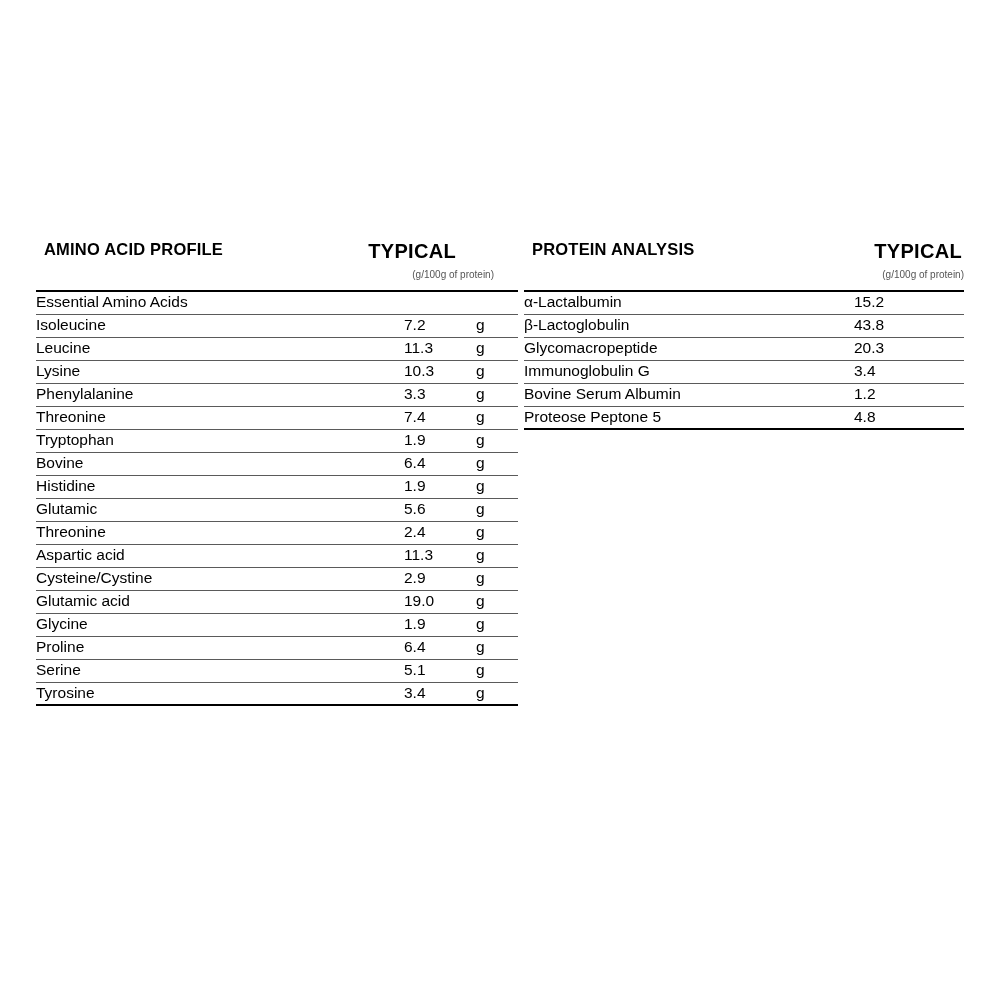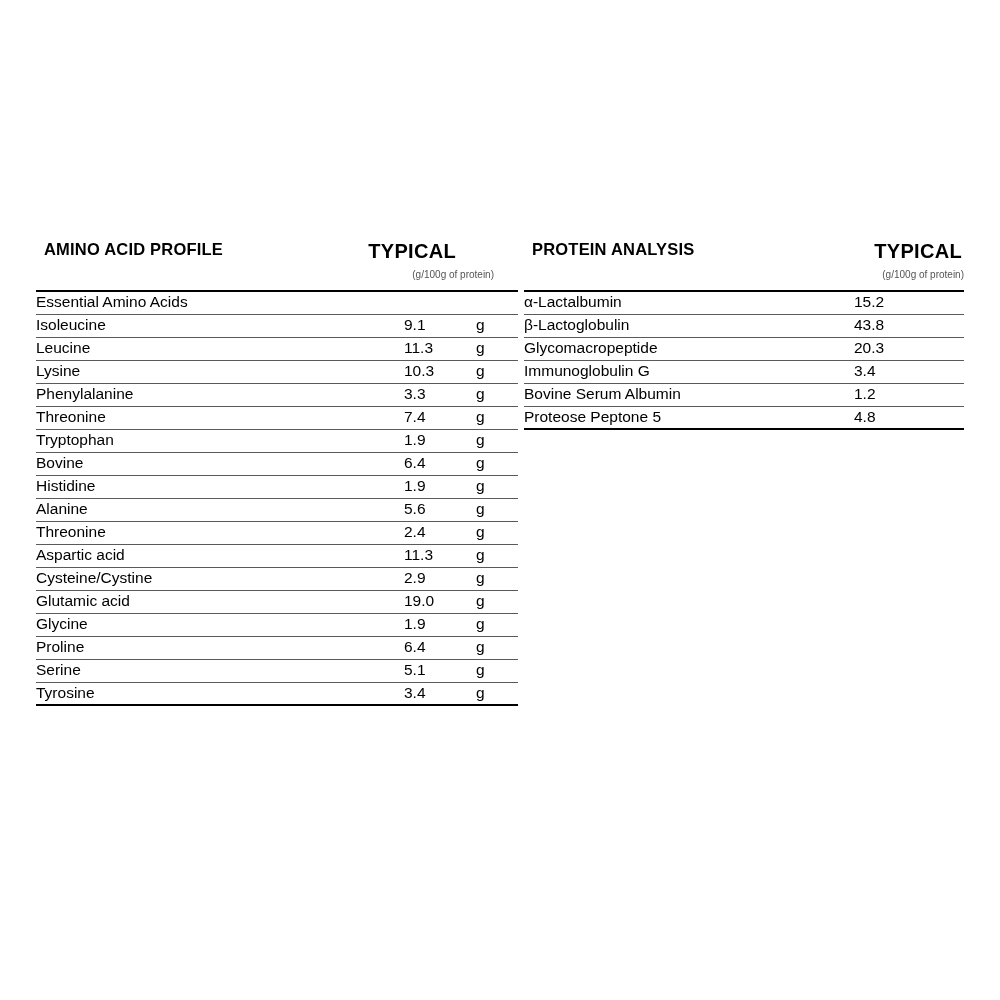--- a/index.html
+++ b/index.html
@@ -135,21 +135,21 @@
           <col class="w-unit">
       </colgroup>
       <tbody id="amino-acid-body">
           <tr class="first-row">
             <td class="c-name">Essential Amino Acids</td>
             <td class="c-value"></td>
             <td class="c-unit"></td>
           </tr>
           <tr>
             <td class="c-name">Isoleucine</td>
-            <td class="c-value">9.1</td>
+            <td class="c-value">7.2</td>
             <td class="c-unit">g</td>
           </tr>
           <tr>
             <td class="c-name">Leucine</td>
             <td class="c-value">11.3</td>
             <td class="c-unit">g</td>
           </tr>
           <tr>
             <td class="c-name">Lysine</td>
             <td class="c-value">10.3</td>
@@ -174,21 +174,21 @@
             <td class="c-name">Bovine</td>
             <td class="c-value">6.4</td>
             <td class="c-unit">g</td>
           </tr>
           <tr>
             <td class="c-name">Histidine</td>
             <td class="c-value">1.9</td>
             <td class="c-unit">g</td>
           </tr>
           <tr>
-            <td class="c-name">Alanine</td>
+            <td class="c-name">Glutamic</td>
             <td class="c-value">5.6</td>
             <td class="c-unit">g</td>
           </tr>
           <tr>
             <td class="c-name">Threonine</td>
             <td class="c-value">2.4</td>
             <td class="c-unit">g</td>
           </tr>
           <tr>
             <td class="c-name">Aspartic acid</td>

